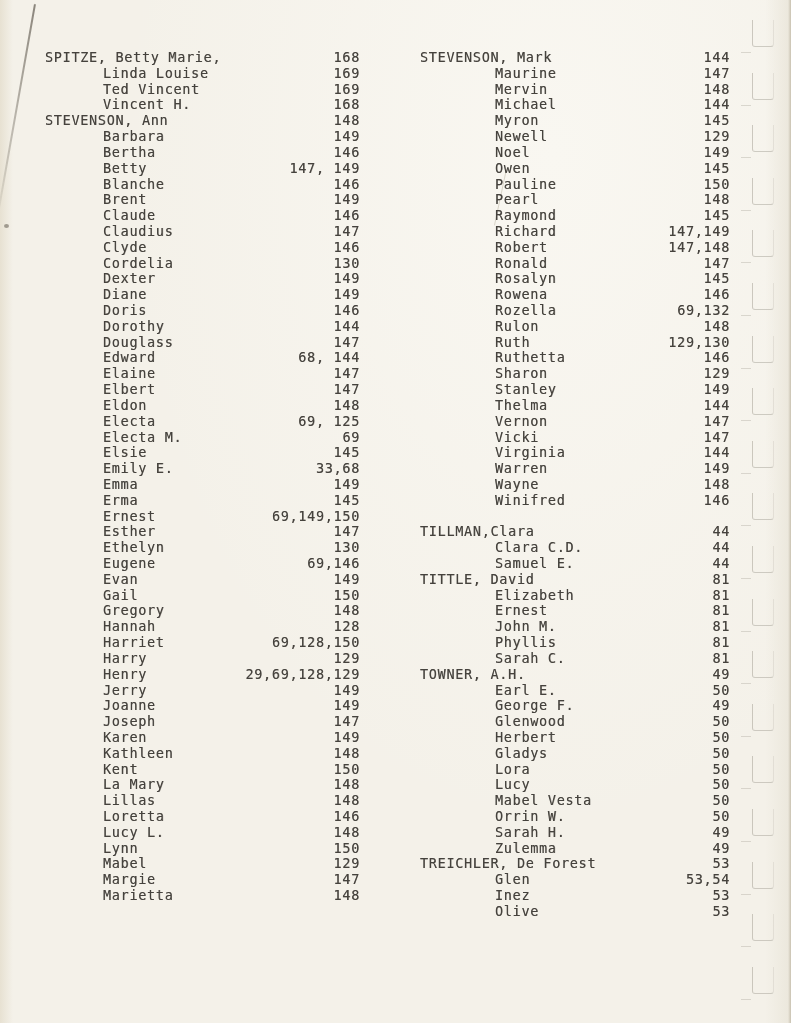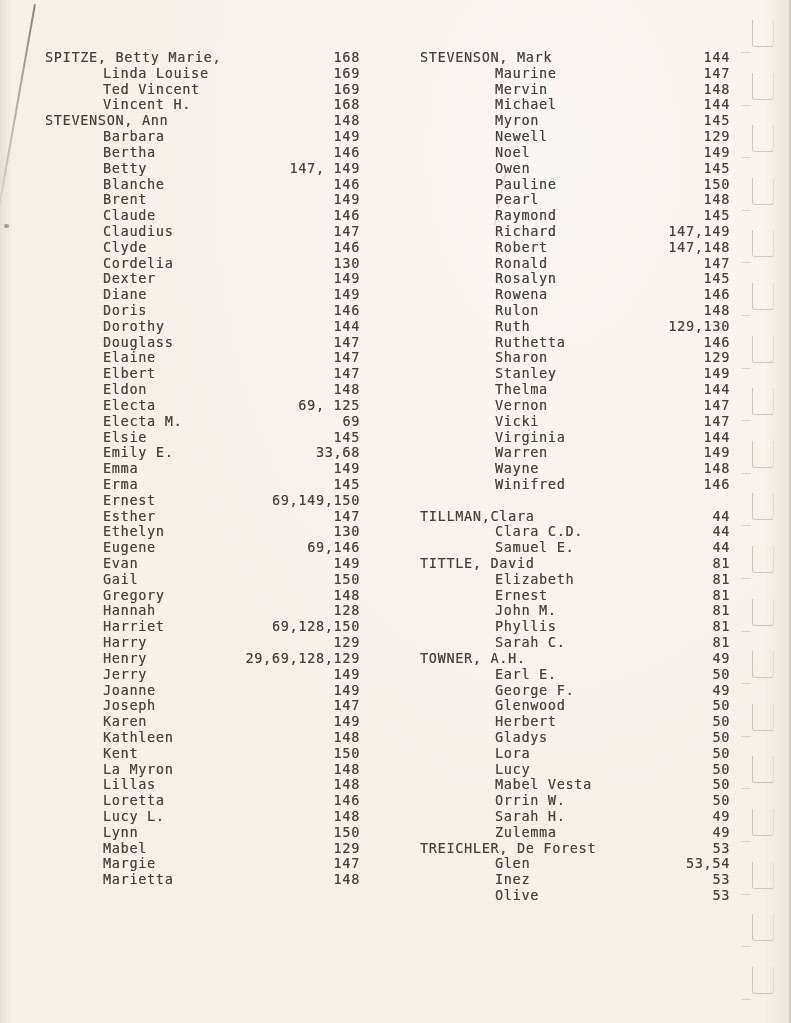--- a/index.html
+++ b/index.html
@@ -73,20 +73,21 @@
       <div class="row"><span class="name ind">Brent</span><span class="pages">149</span></div>
       <div class="row"><span class="name ind">Claude</span><span class="pages">146</span></div>
       <div class="row"><span class="name ind">Claudius</span><span class="pages">147</span></div>
       <div class="row"><span class="name ind">Clyde</span><span class="pages">146</span></div>
       <div class="row"><span class="name ind">Cordelia</span><span class="pages">130</span></div>
       <div class="row"><span class="name ind">Dexter</span><span class="pages">149</span></div>
       <div class="row"><span class="name ind">Diane</span><span class="pages">149</span></div>
       <div class="row"><span class="name ind">Doris</span><span class="pages">146</span></div>
       <div class="row"><span class="name ind">Dorothy</span><span class="pages">144</span></div>
       <div class="row"><span class="name ind">Douglass</span><span class="pages">147</span></div>
+      <div class="row"><span class="name ind">Edward</span><span class="pages">68, 144</span></div>
       <div class="row"><span class="name ind">Elaine</span><span class="pages">147</span></div>
       <div class="row"><span class="name ind">Elbert</span><span class="pages">147</span></div>
       <div class="row"><span class="name ind">Eldon</span><span class="pages">148</span></div>
       <div class="row"><span class="name ind">Electa</span><span class="pages">69, 125</span></div>
       <div class="row"><span class="name ind">Electa M.</span><span class="pages">69</span></div>
       <div class="row"><span class="name ind">Elsie</span><span class="pages">145</span></div>
       <div class="row"><span class="name ind">Emily E.</span><span class="pages">33,68</span></div>
       <div class="row"><span class="name ind">Emma</span><span class="pages">149</span></div>
       <div class="row"><span class="name ind">Erma</span><span class="pages">145</span></div>
       <div class="row"><span class="name ind">Ernest</span><span class="pages">69,149,150</span></div>
@@ -99,21 +100,21 @@
       <div class="row"><span class="name ind">Hannah</span><span class="pages">128</span></div>
       <div class="row"><span class="name ind">Harriet</span><span class="pages">69,128,150</span></div>
       <div class="row"><span class="name ind">Harry</span><span class="pages">129</span></div>
       <div class="row"><span class="name ind">Henry</span><span class="pages">29,69,128,129</span></div>
       <div class="row"><span class="name ind">Jerry</span><span class="pages">149</span></div>
       <div class="row"><span class="name ind">Joanne</span><span class="pages">149</span></div>
       <div class="row"><span class="name ind">Joseph</span><span class="pages">147</span></div>
       <div class="row"><span class="name ind">Karen</span><span class="pages">149</span></div>
       <div class="row"><span class="name ind">Kathleen</span><span class="pages">148</span></div>
       <div class="row"><span class="name ind">Kent</span><span class="pages">150</span></div>
-      <div class="row"><span class="name ind">La Myron</span><span class="pages">148</span></div>
+      <div class="row"><span class="name ind">La Mary</span><span class="pages">148</span></div>
       <div class="row"><span class="name ind">Lillas</span><span class="pages">148</span></div>
       <div class="row"><span class="name ind">Loretta</span><span class="pages">146</span></div>
       <div class="row"><span class="name ind">Lucy L.</span><span class="pages">148</span></div>
       <div class="row"><span class="name ind">Lynn</span><span class="pages">150</span></div>
       <div class="row"><span class="name ind">Mabel</span><span class="pages">129</span></div>
       <div class="row"><span class="name ind">Margie</span><span class="pages">147</span></div>
       <div class="row"><span class="name ind">Marietta</span><span class="pages">148</span></div>
     </div>
   <div id="col-right" class="col right">
       <div class="row"><span class="name">STEVENSON, Mark</span><span class="pages">144</span></div>
@@ -125,20 +126,21 @@
       <div class="row"><span class="name ind">Noel</span><span class="pages">149</span></div>
       <div class="row"><span class="name ind">Owen</span><span class="pages">145</span></div>
       <div class="row"><span class="name ind">Pauline</span><span class="pages">150</span></div>
       <div class="row"><span class="name ind">Pearl</span><span class="pages">148</span></div>
       <div class="row"><span class="name ind">Raymond</span><span class="pages">145</span></div>
       <div class="row"><span class="name ind">Richard</span><span class="pages">147,149</span></div>
       <div class="row"><span class="name ind">Robert</span><span class="pages">147,148</span></div>
       <div class="row"><span class="name ind">Ronald</span><span class="pages">147</span></div>
       <div class="row"><span class="name ind">Rosalyn</span><span class="pages">145</span></div>
       <div class="row"><span class="name ind">Rowena</span><span class="pages">146</span></div>
+      <div class="row"><span class="name ind">Rozella</span><span class="pages">69,132</span></div>
       <div class="row"><span class="name ind">Rulon</span><span class="pages">148</span></div>
       <div class="row"><span class="name ind">Ruth</span><span class="pages">129,130</span></div>
       <div class="row"><span class="name ind">Ruthetta</span><span class="pages">146</span></div>
       <div class="row"><span class="name ind">Sharon</span><span class="pages">129</span></div>
       <div class="row"><span class="name ind">Stanley</span><span class="pages">149</span></div>
       <div class="row"><span class="name ind">Thelma</span><span class="pages">144</span></div>
       <div class="row"><span class="name ind">Vernon</span><span class="pages">147</span></div>
       <div class="row"><span class="name ind">Vicki</span><span class="pages">147</span></div>
       <div class="row"><span class="name ind">Virginia</span><span class="pages">144</span></div>
       <div class="row"><span class="name ind">Warren</span><span class="pages">149</span></div>

